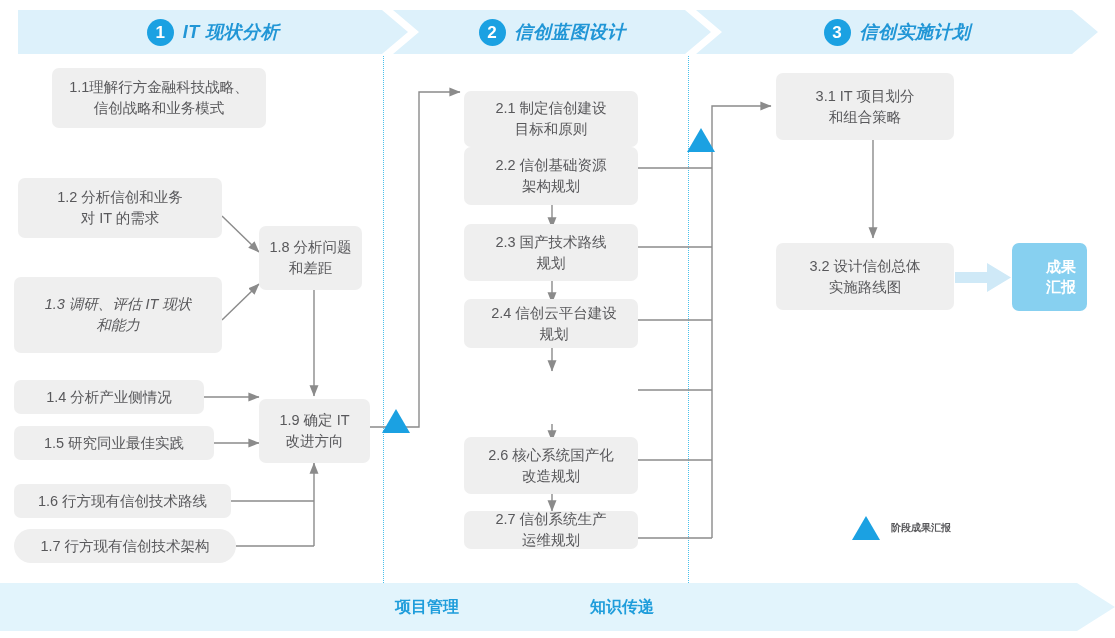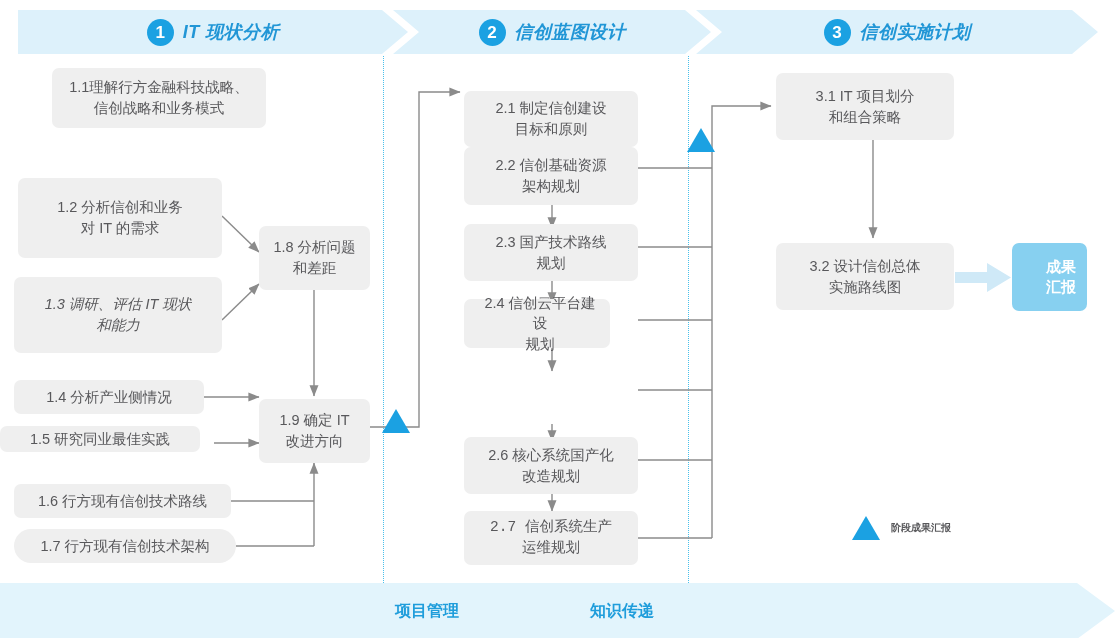--- a/index.html
+++ b/index.html
@@ -84,21 +84,21 @@
     font-weight:bold;
     line-height:1.35;
     display:flex;align-items:center;justify-content:center;
     text-align:center;
     white-space:pre-line;
     box-sizing:border-box;
   }
   
   .bottom-band{
     position:absolute;
-    left:0;top:583px;width:1115px;height:56px;
+    left:0;top:583px;width:1115px;height:48px;
   }
   .bottom-shape{
     position:absolute;inset:0;
     background:#e2f4fc;
     clip-path:polygon(0 0, calc(100% - 38px) 0, 100% 50%, calc(100% - 38px) 100%, 0 100%);
   }
   .bottom-label{
     position:absolute;
     top:50%;transform:translateY(-50%);
     color:#1f9ddb;
@@ -218,45 +218,45 @@
     <g>
       <path d="M955,272 L987,272 L987,263 L1011,277.5 L987,292 L987,283 L955,283 z" fill="#cfe9f7"></path>
     </g>
   </svg>
 
   <div class="tri tri-marker" style="left:382px;top:409px;"></div>
   <div class="tri tri-marker" style="left:687px;top:128px;"></div>
 
   <div class="node node-11" style="left:8px;top:68px;width:214px;height:60px;margin-left:44px;">1.1理解行方金融科技战略、
 信创战略和业务模式</div>
-  <div class="node" style="left:18px;top:178px;width:204px;height:80px;">1.2 分析信创和业务
+  <div class="node" style="left:18px;top:178px;width:204px;height:60px;">1.2 分析信创和业务
 对 IT 的需求</div>
   <div class="node" style="left:14px;top:277px;width:208px;height:76px;font-style:italic;">1.3 调研、评估 IT 现状
 和能力</div>
   <div class="node" style="left:14px;top:380px;width:190px;height:34px;">1.4 分析产业侧情况</div>
-  <div class="node" style="left:0;top:426px;width:200px;height:26px;">1.5 研究同业最佳实践</div>
+  <div class="node" style="left:14px;top:426px;width:200px;height:34px;">1.5 研究同业最佳实践</div>
   <div class="node" style="left:14px;top:484px;width:217px;height:34px;">1.6 行方现有信创技术路线</div>
   <div class="node" style="left:14px;top:529px;width:222px;height:34px;border-radius:17px;">1.7 行方现有信创技术架构</div>
 
-  <div class="node" style="left:259px;top:226px;width:111px;height:64px;">1.8 分析问题
+  <div class="node" style="left:259px;top:226px;width:103px;height:64px;">1.8 分析问题
 和差距</div>
   <div class="node" style="left:259px;top:399px;width:111px;height:64px;">1.9 确定 IT
 改进方向</div>
 
   <div class="node" style="left:464px;top:66px;width:174px;height:56px;margin-top:25px;">2.1 制定信创建设
 目标和原则</div>
   <div class="node" style="left:464px;top:147px;width:174px;height:58px;">2.2 信创基础资源
 架构规划</div>
   <div class="node" style="left:464px;top:224px;width:174px;height:57px;">2.3 国产技术路线
 规划</div>
-  <div class="node" style="left:464px;top:299px;width:146px;height:49px;padding-left:14px;">2.4 信创云平台建设
+  <div class="node" style="left:464px;top:299px;width:174px;height:49px;padding-left:14px;">2.4 信创云平台建设
 规划</div>
   <div class="node" style="left:464px;top:437px;width:174px;height:57px;">2.6 核心系统国产化
 改造规划</div>
-  <div class="node" style="left:464px;top:511px;width:174px;height:54px;font-family:Liberation Mono, monospace;">2.7 信创系统生产
+  <div class="node" style="left:464px;top:511px;width:174px;height:38px;">2.7 信创系统生产
 运维规划</div>
 
   <div class="node" style="left:776px;top:73px;width:178px;height:67px;">3.1 IT 项目划分
 和组合策略</div>
   <div class="node" style="left:776px;top:243px;width:178px;height:67px;">3.2 设计信创总体
 实施路线图</div>
 
   <div class="result-badge" style="left:1012px;top:243px;width:75px;height:68px;padding-left:23px;">成果
 汇报</div>
 

